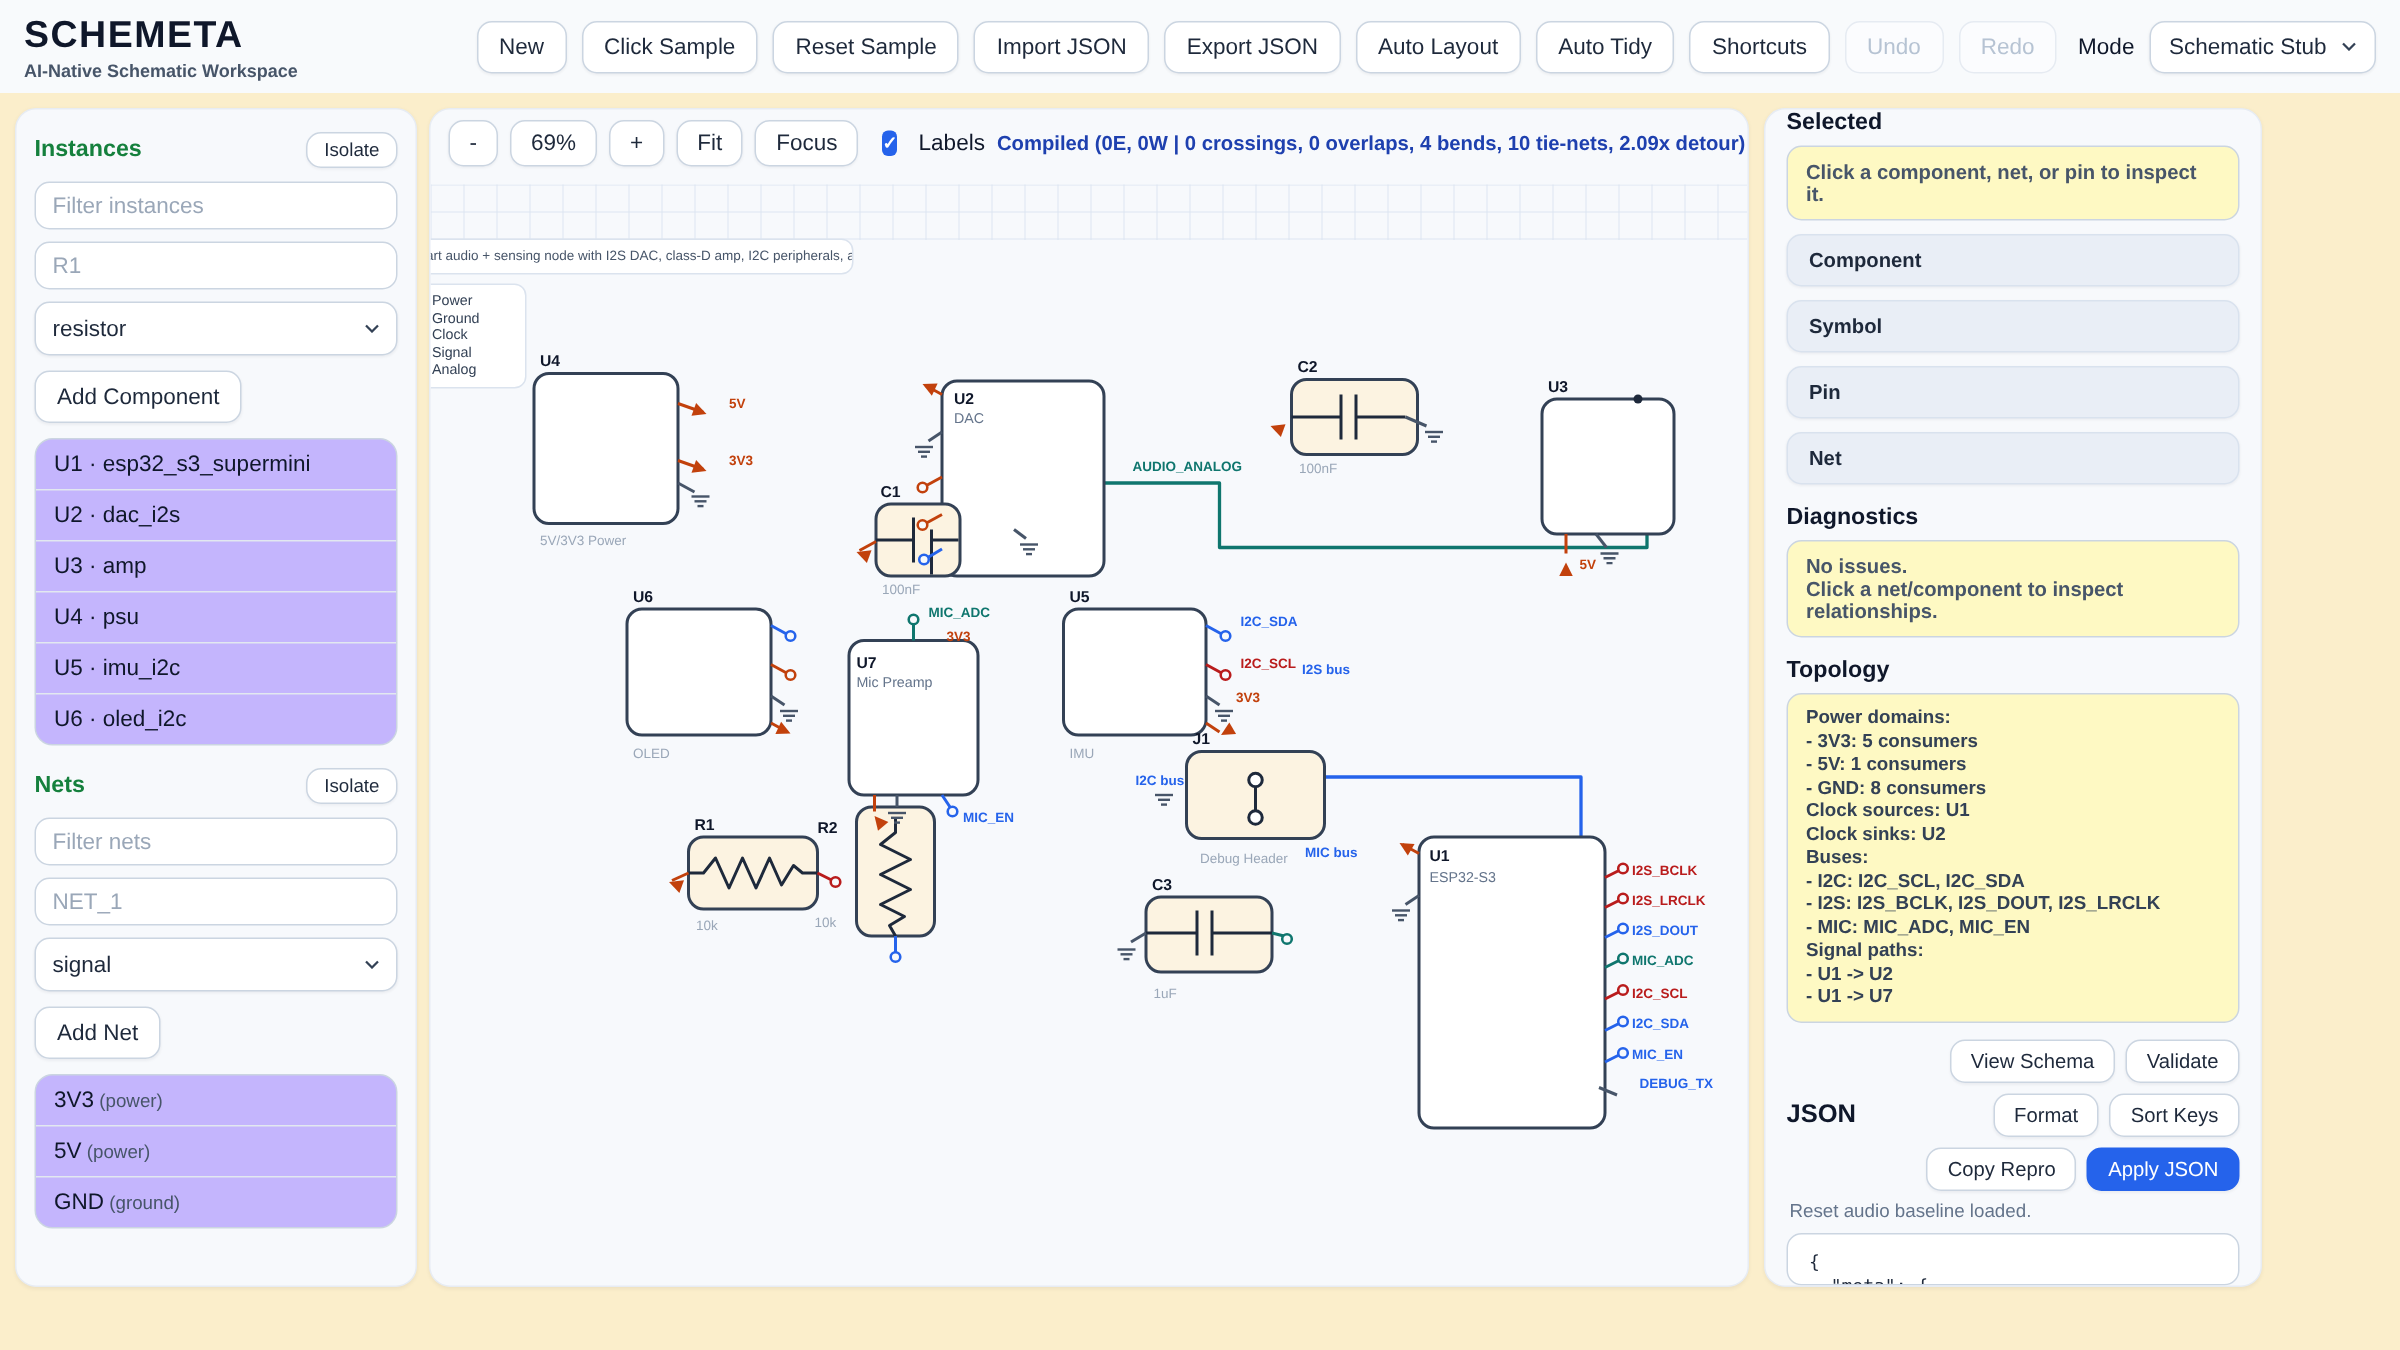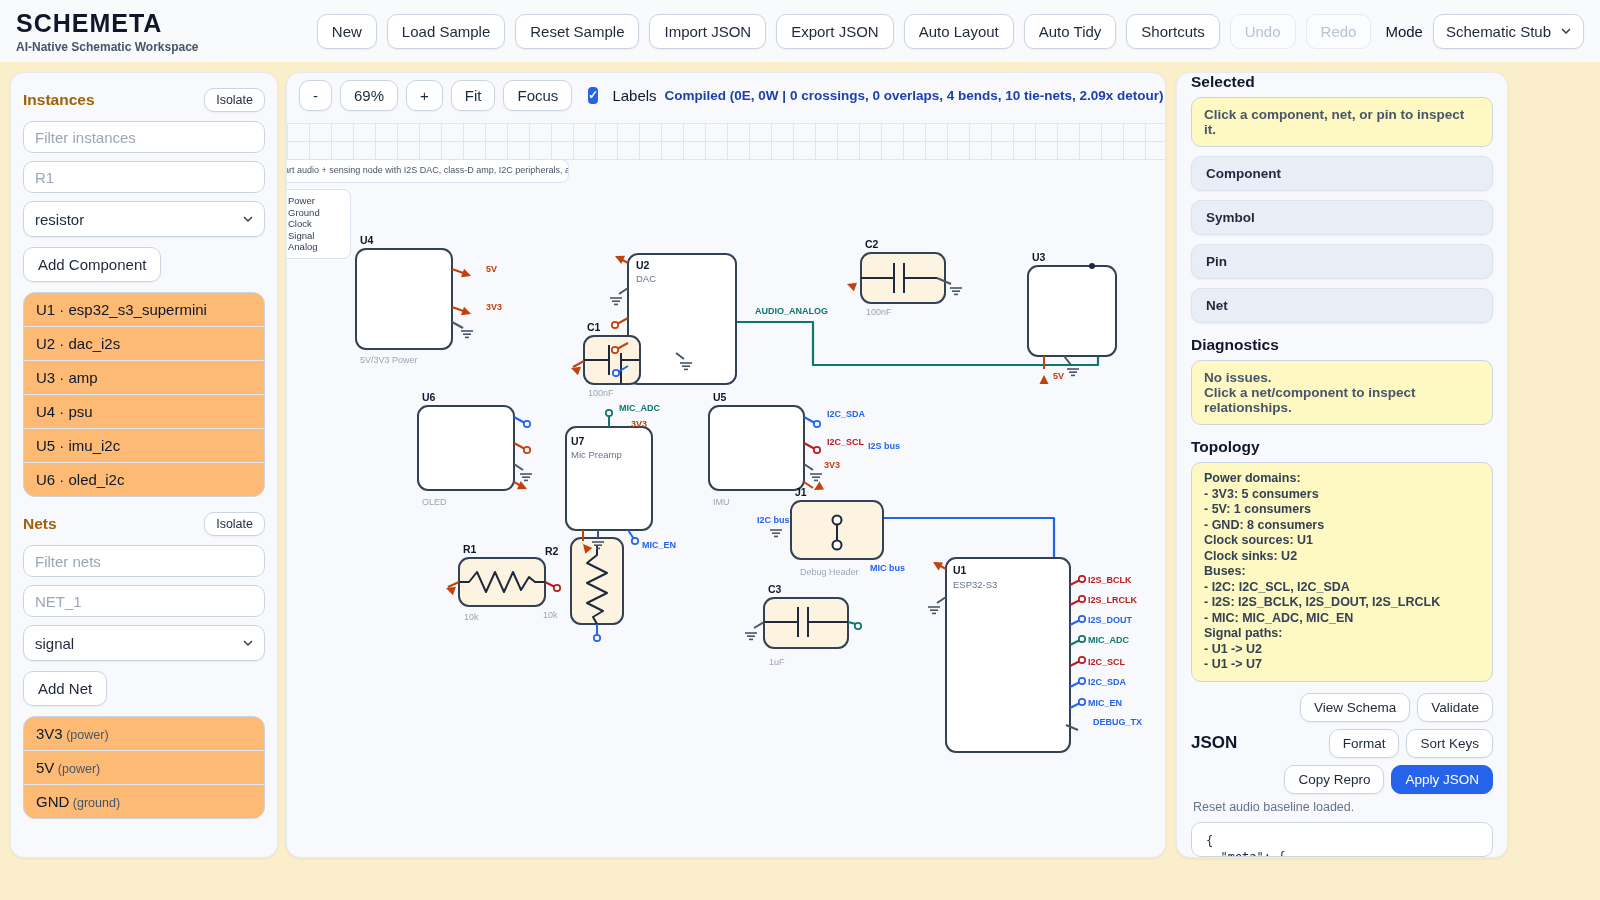--- a/index.html
+++ b/index.html
@@ -35,37 +35,37 @@
   
   .panel {
     position:absolute; background:#f7f9fc; border:1px solid #e7ecf3; border-radius:14px;
     box-shadow:0 1px 3px rgba(15,23,42,.06);
   }
   #left-panel  { left:10px;   top:72px; width:268px; height:786px; padding:12px; overflow:hidden; }
   #canvas-panel{ left:286px;  top:72px; width:880px; height:786px; overflow:hidden; }
   #right-panel { left:1176px; top:72px; width:332px; height:786px; padding:0 14px; overflow:hidden; display:flex; flex-direction:column; }
   
   .sec-head { display:flex; justify-content:space-between; align-items:center; height:26px; margin-top:2px; }
-  .sec-title { font-size:15.5px; font-weight:700; color:#a16207; }
+  .sec-title { font-size:15.5px; font-weight:700; color:#15803d; }
   .small-btn {
     font-family:inherit; font-size:12.5px; color:#1e293b; background:#fff; border:1px solid #cbd5e1;
     border-radius:10px; padding:4px 11px; cursor:pointer; box-shadow:0 1px 2px rgba(15,23,42,.05);
   }
   .tinput {
     width:100%; height:32px; margin-top:8px; border:1px solid #cbd5e1; border-radius:10px;
     background:#fff; padding:0 11px; font-family:inherit; font-size:15px; color:#0f172a;
   }
   .tinput::placeholder { color:#9aa7b8; }
   .sel { margin-top:8px; height:36px; justify-content:space-between; padding:0 11px; border-radius:10px; }
   .add-btn {
     margin-top:10px; font-family:inherit; font-size:15px; color:#1e293b; background:#fff;
     border:1px solid #cbd5e1; border-radius:10px; padding:8px 14px; cursor:pointer;
     box-shadow:0 1px 2px rgba(15,23,42,.05);
   }
-  .list { margin-top:10px; background:#fdba74; border:1px solid #cbd5e1; border-radius:12px; overflow:hidden; }
+  .list { margin-top:10px; background:#c4b5fd; border:1px solid #cbd5e1; border-radius:12px; overflow:hidden; }
   .lrow { padding:8px 12px; font-size:15px; color:#0f172a; border-top:1px solid #e2e8f0; cursor:pointer; }
   .lrow:first-child { border-top:none; }
   .lrow .kind { font-size:12.5px; color:#475569; }
   .nets-head { margin-top:14px; }
   
   .canvas-toolbar { display:flex; align-items:center; gap:8px; padding:10px 12px; height:44px; }
   .cbtn {
     font-family:inherit; font-size:15px; color:#1e293b; background:#fff; border:1px solid #cbd5e1;
     border-radius:10px; padding:6px 13px; cursor:pointer; box-shadow:0 1px 2px rgba(15,23,42,.05);
   }
@@ -130,21 +130,21 @@
 <body>
 
 <header class="app-header">
   <div class="brand">
     <div class="logo">SCHEMETA</div>
     <div class="subtitle">AI-Native Schematic Workspace</div>
   </div>
   <div class="hbtns" id="header-buttons">
 
   <button class="hbtn">New</button>
-      <button class="hbtn">Load Sample</button>
+      <button class="hbtn">Click Sample</button>
       <button class="hbtn">Reset Sample</button>
       <button class="hbtn">Import JSON</button>
       <button class="hbtn">Export JSON</button>
       <button class="hbtn">Auto Layout</button>
       <button class="hbtn">Auto Tidy</button>
       <button class="hbtn">Shortcuts</button>
     </div>
   <div class="hbtns" style="margin-left:10px;">
     <button class="hbtn disabled">Undo</button>
     <button class="hbtn disabled">Redo</button>

